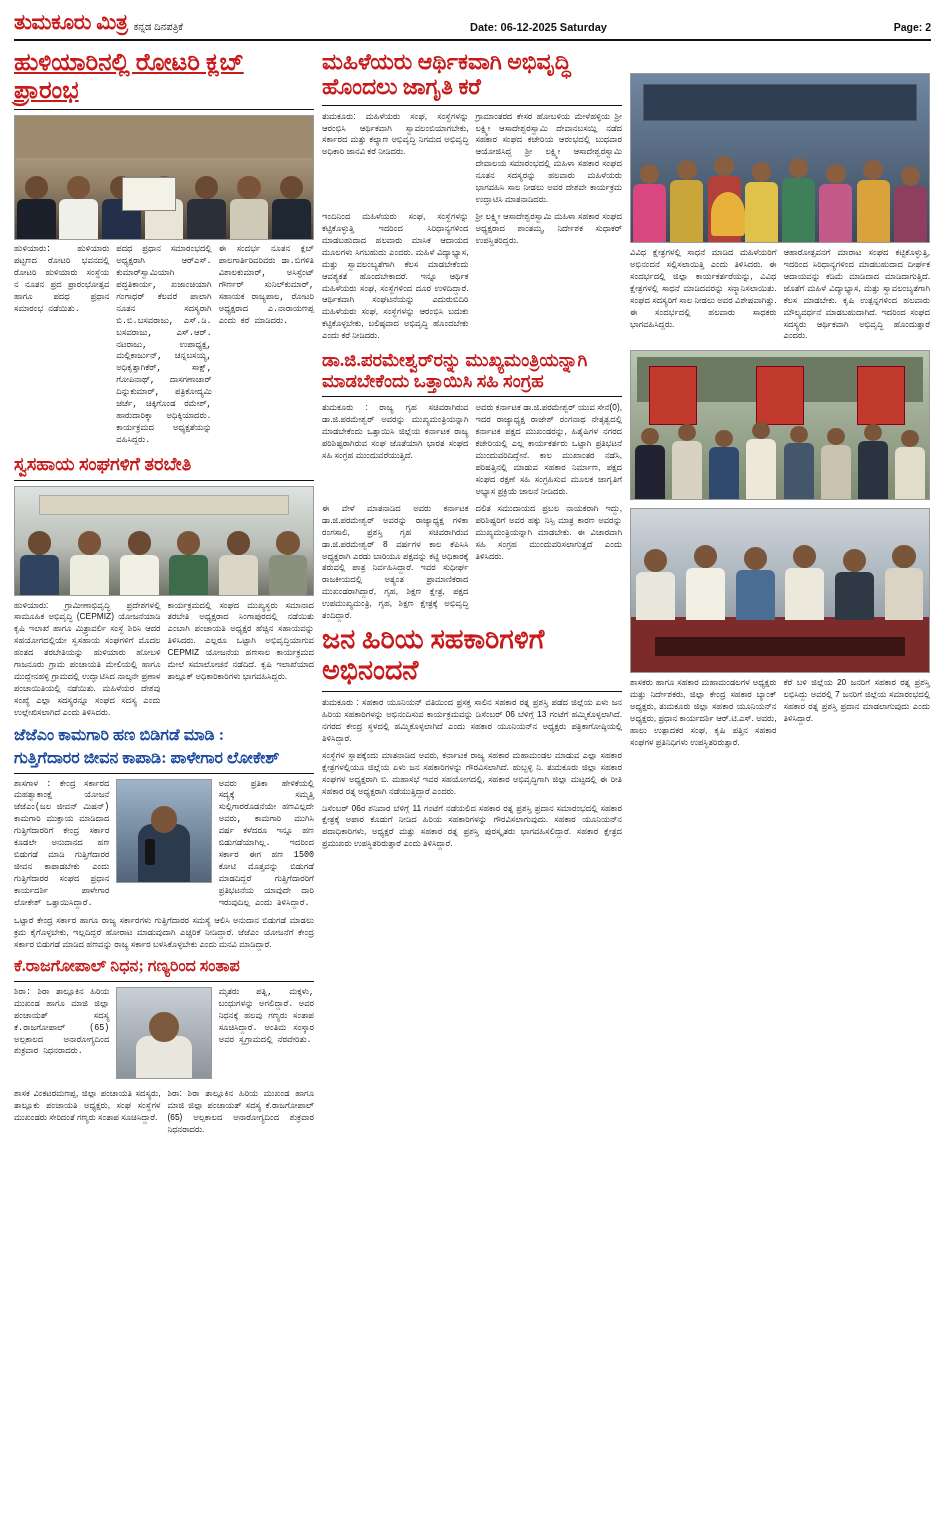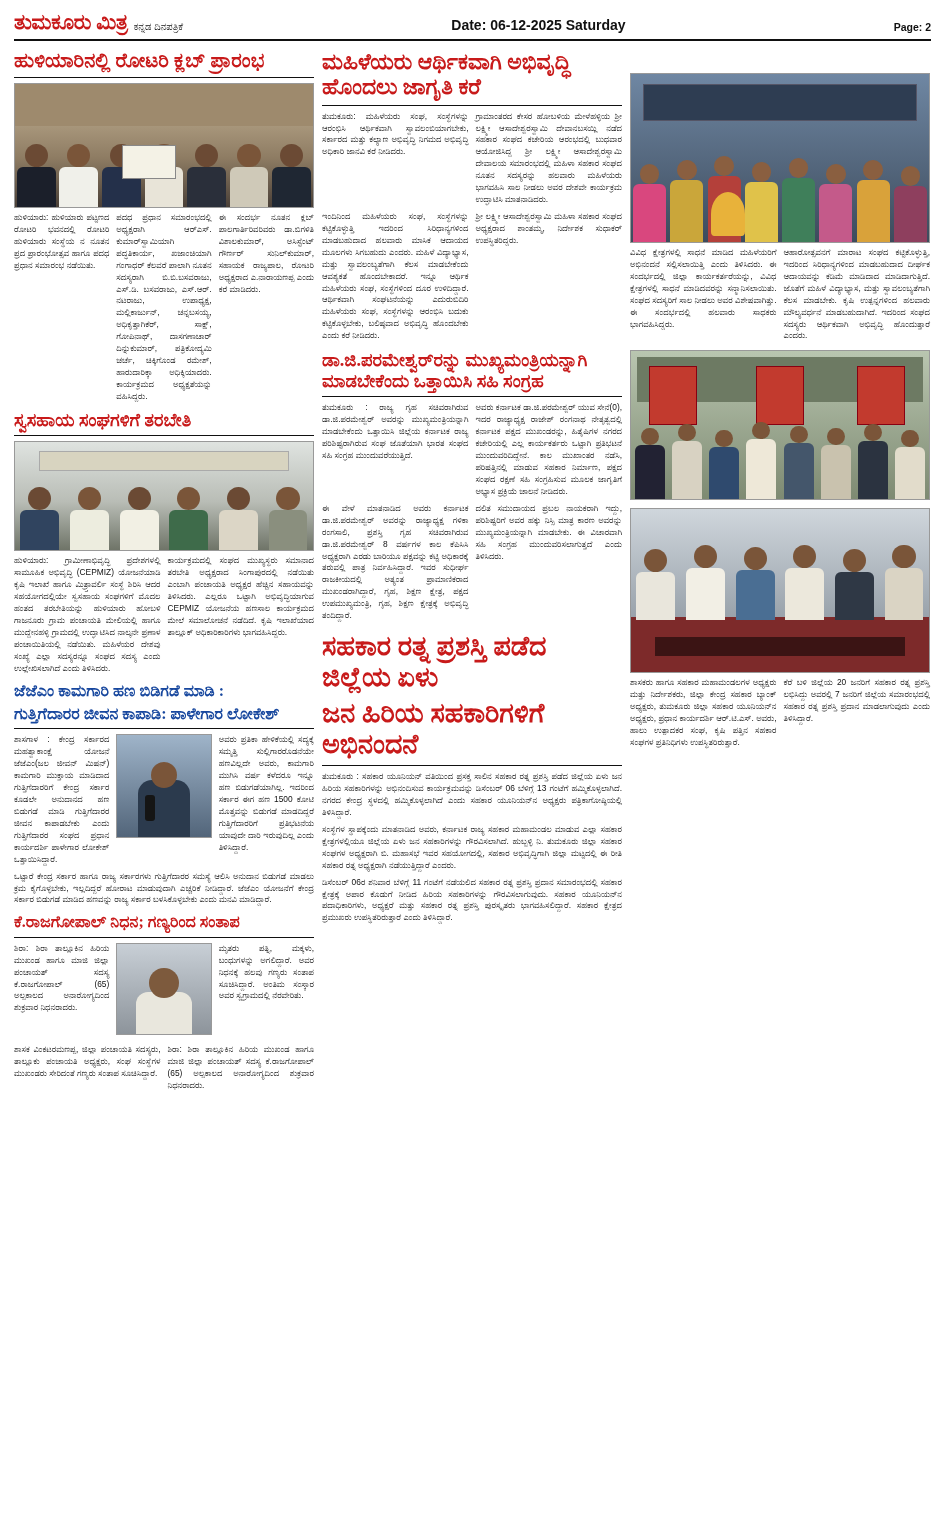--- a/index.html
+++ b/index.html
@@ -32,21 +32,21 @@
     font-size: 21px;
     font-weight: bold;
     color: #c81a1a;
     letter-spacing: -0.3px;
   }
   .logo-sub {
     font-size: 10px;
     color: #111;
     padding-bottom: 2px;
   }
-  .mast-center { font-size: 14px; font-weight: bold; padding-bottom:2px;}
+  .mast-center { font-size: 11px; font-weight: bold; padding-bottom:2px;}
   .mast-right { font-size: 10.5px; font-weight: bold; padding-bottom:2px;}
 
   
   .cols {
     display: flex;
     gap: 8px;
     margin-top: 6px;
     height: 1440px;
   }
   .col { width: 300px; }
@@ -54,21 +54,21 @@
   .col.right { width: 300px; }
 
   
   .hl {
     font-family: "Liberation Serif", serif;
     color: #c81a1a;
     font-weight: bold;
     line-height: 1.15;
     margin: 2px 0 5px 0;
   }
-  .hl.l1 { font-size: 20px; }
+  .hl.l1 { font-size: 24px; text-decoration: underline; }
   .hl.l2 { font-size: 18px; }
   .hl.l3 { font-size: 16px; }
   .hl.big { font-size: 27px; }
   .hl.mid { font-size: 22px; }
   .hl.blue { color:#17479e; }
   .rule { border-bottom: 1.5px solid #111; margin: 4px 0 5px 0; }
 
   
   .photo {
     width: 100%;
@@ -90,21 +90,21 @@
     line-height: 1.42;
     text-align: justify;
     color: #111;
     font-family: "Liberation Sans", sans-serif;
     hyphens: auto;
     word-break: break-word;
   }
   .two-up { display:flex; gap:7px; }
   .two-up .cell { flex:1; }
   .three-up { display:flex; gap:7px; }
-  .three-up .cell { flex:1; }
+  .three-up .cell { flex:1;font-family:Liberation Mono, monospace; }
   .sp { height:5px; }
 </style>
 </head>
 <body>
 
 <div class="page">
 
   <div class="masthead">
     <div class="logo-wrap">
       <span class="logo-main">ತುಮಕೂರು ಮಿತ್ರ</span>
@@ -263,21 +263,20 @@
       <div class="two-up">
         <div class="cell body">ತುಮಕೂರು : ರಾಜ್ಯ ಗೃಹ ಸಚಿವರಾಗಿರುವ ಡಾ.ಜಿ.ಪರಮೇಶ್ವರ್‌ ಅವರನ್ನು ಮುಖ್ಯಮಂತ್ರಿಯನ್ನಾಗಿ ಮಾಡಬೇಕೆಂದು ಒತ್ತಾಯಿಸಿ ಜಿಲ್ಲೆಯ ಕರ್ನಾಟಕ ರಾಜ್ಯ ಪರಿಶಿಷ್ಟರಾಗಿರುವ ಸಂಘ ಜೊತೆಯಾಗಿ ಭಾರತ ಸಂಘದ ಸಹಿ ಸಂಗ್ರಹ ಮುಂದುವರೆಯುತ್ತಿದೆ.</div>
         <div class="cell body">ಅವರು ಕರ್ನಾಟಕ ಡಾ.ಜಿ.ಪರಮೇಶ್ವರ್ ಯುವ ಸೇನೆ(0), ಇದರ ರಾಜ್ಯಾಧ್ಯಕ್ಷ ರಾಜೇಶ್ ರಂಗನಾಥ ನೇತೃತ್ವದಲ್ಲಿ ಕರ್ನಾಟಕ ಪಕ್ಷದ ಮುಖಂಡರನ್ನು, ಹಿತೈಷಿಗಳ ನಗರದ ಕಚೇರಿಯಲ್ಲಿ ಎಲ್ಲ ಕಾರ್ಯಕರ್ತರು ಒಟ್ಟಾಗಿ ಪ್ರತಿಭಟನೆ ಮುಂದುವರಿದಿದ್ದೇನೆ. ಕಾಲ ಮುಖಾಂತರ ನಡೆಸಿ, ಪರಿಷತ್ತಿನಲ್ಲಿ ಮಾಡುವ ಸಹಕಾರ ನಿರ್ಮಾಣ, ಪಕ್ಷದ ಸಂಘದ ರಕ್ಷಣೆ ಸಹಿ ಸಂಗ್ರಹಿಸುವ ಮೂಲಕ ಜಾಗೃತಿಗೆ ಅಭ್ಯಾಸ ಪ್ರಕ್ರಿಯೆ ಚಾಲನೆ ನೀಡಿದರು.</div>
       </div>
       <div class="sp"></div>
       <div class="two-up">
         <div class="cell body">ಈ ವೇಳೆ ಮಾತನಾಡಿದ ಅವರು ಕರ್ನಾಟಕ ಡಾ.ಜಿ.ಪರಮೇಶ್ವರ್‌ ಅವರನ್ನು ರಾಜ್ಯಾಧ್ಯಕ್ಷ ಗಳಿಕಾ ರಂಗಸಾಲಿ, ಪ್ರಶಸ್ತಿ ಗೃಹ ಸಚಿವರಾಗಿರುವ ಡಾ.ಜಿ.ಪರಮೇಶ್ವರ್ 8 ವರ್ಷಗಳ ಕಾಲ ಕೆಪಿಸಿಸಿ ಅಧ್ಯಕ್ಷರಾಗಿ ಎರಡು ಬಾರಿಯೂ ಪಕ್ಷವನ್ನು ಕಟ್ಟಿ ಅಧಿಕಾರಕ್ಕೆ ತರುವಲ್ಲಿ ಪಾತ್ರ ನಿರ್ವಹಿಸಿದ್ದಾರೆ. ಇವರ ಸುಧೀರ್ಘ ರಾಜಕೀಯದಲ್ಲಿ ಅತ್ಯಂತ ಪ್ರಾಮಾಣಿಕರಾದ ಮುಖಂಡರಾಗಿದ್ದಾರೆ, ಗೃಹ, ಶಿಕ್ಷಣ ಕ್ಷೇತ್ರ, ಪಕ್ಷದ ಉಪಮುಖ್ಯಮಂತ್ರಿ, ಗೃಹ, ಶಿಕ್ಷಣ ಕ್ಷೇತ್ರಕ್ಕೆ ಅಭಿವೃದ್ಧಿ ತಂದಿದ್ದಾರೆ.</div>
         <div class="cell body">ದಲಿತ ಸಮುದಾಯದ ಪ್ರಬಲ ನಾಯಕರಾಗಿ ಇದ್ದು, ಪರಿಶಿಷ್ಟರಿಗೆ ಅವರ ಹಕ್ಕು ನಿಸ್ಸಿ ಮಾತ್ರ ಕಾರಣ ಅವರನ್ನು ಮುಖ್ಯಮಂತ್ರಿಯನ್ನಾಗಿ ಮಾಡಬೇಕು. ಈ ವಿಚಾರವಾಗಿ ಸಹಿ ಸಂಗ್ರಹ ಮುಂದುವರಿಸಲಾಗುತ್ತದೆ ಎಂದು ತಿಳಿಸಿದರು.</div>
       </div>
 
-      <div class="hl big" style="margin-top:9px">ಸಹಕಾರ ರತ್ನ ಪ್ರಶಸ್ತಿ ಪಡೆದ ಜಿಲ್ಲೆಯ ಏಳು</div>
       <div class="hl big">ಜನ ಹಿರಿಯ ಸಹಕಾರಿಗಳಿಗೆ ಅಭಿನಂದನೆ</div>
       <div class="rule"></div>
 
       <div class="body">ತುಮಕೂರು : ಸಹಕಾರ ಯೂನಿಯನ್ ವತಿಯಿಂದ ಪ್ರಸಕ್ತ ಸಾಲಿನ ಸಹಕಾರ ರತ್ನ ಪ್ರಶಸ್ತಿ ಪಡೆದ ಜಿಲ್ಲೆಯ ಏಳು ಜನ ಹಿರಿಯ ಸಹಕಾರಿಗಳನ್ನು ಅಭಿನಂದಿಸುವ ಕಾರ್ಯಕ್ರಮವನ್ನು ಡಿಸೆಂಬರ್ 06 ಬೆಳಿಗ್ಗೆ 13 ಗಂಟೆಗೆ ಹಮ್ಮಿಕೊಳ್ಳಲಾಗಿದೆ. ನಗರದ ಕೇಂದ್ರ ಸ್ಥಳದಲ್ಲಿ ಹಮ್ಮಿಕೊಳ್ಳಲಾಗಿದೆ ಎಂದು ಸಹಕಾರ ಯೂನಿಯನ್‌ನ ಅಧ್ಯಕ್ಷರು ಪತ್ರಿಕಾಗೋಷ್ಠಿಯಲ್ಲಿ ತಿಳಿಸಿದ್ದಾರೆ.</div>
       <div class="sp"></div>
       <div class="body">ಸಂಸ್ಥೆಗಳ ಸ್ಥಾಪಕ್ಕೆಂದು ಮಾತನಾಡಿದ ಅವರು, ಕರ್ನಾಟಕ ರಾಜ್ಯ ಸಹಕಾರ ಮಹಾಮಂಡಲ ಮಾಡುವ ಎಲ್ಲಾ ಸಹಕಾರ ಕ್ಷೇತ್ರಗಳಲ್ಲಿಯೂ ಜಿಲ್ಲೆಯ ಏಳು ಜನ ಸಹಕಾರಿಗಳನ್ನು ಗೌರವಿಸಲಾಗಿದೆ. ಹುಬ್ಬಳ್ಳಿ ನಿ. ತುಮಕೂರು ಜಿಲ್ಲಾ ಸಹಕಾರ ಸಂಘಗಳ ಅಧ್ಯಕ್ಷರಾಗಿ ಬಿ. ಮಹಾಸಭೆ ಇವರ ಸಹಯೋಗದಲ್ಲಿ, ಸಹಕಾರ ಅಭಿವೃದ್ಧಿಗಾಗಿ ಜಿಲ್ಲಾ ಮಟ್ಟದಲ್ಲಿ ಈ ರೀತಿ ಸಹಕಾರ ರತ್ನ ಅಧ್ಯಕ್ಷರಾಗಿ ನಡೆಯುತ್ತಿದ್ದಾರೆ ಎಂದರು.</div>
       <div class="sp"></div>
       <div class="body">ಡಿಸೆಂಬರ್ 06ರ ಶನಿವಾರ ಬೆಳಿಗ್ಗೆ 11 ಗಂಟೆಗೆ ನಡೆಯಲಿದ ಸಹಕಾರ ರತ್ನ ಪ್ರಶಸ್ತಿ ಪ್ರದಾನ ಸಮಾರಂಭದಲ್ಲಿ ಸಹಕಾರ ಕ್ಷೇತ್ರಕ್ಕೆ ಅಪಾರ ಕೊಡುಗೆ ನೀಡಿದ ಹಿರಿಯ ಸಹಕಾರಿಗಳನ್ನು ಗೌರವಿಸಲಾಗುವುದು. ಸಹಕಾರ ಯೂನಿಯನ್‌ನ ಪದಾಧಿಕಾರಿಗಳು, ಅಧ್ಯಕ್ಷರೆ ಮತ್ತು ಸಹಕಾರ ರತ್ನ ಪ್ರಶಸ್ತಿ ಪುರಸ್ಕೃತರು ಭಾಗವಹಿಸಲಿದ್ದಾರೆ. ಸಹಕಾರ ಕ್ಷೇತ್ರದ ಪ್ರಮುಖರು ಉಪಸ್ಥಿತರಿರುತ್ತಾರೆ ಎಂದು ತಿಳಿಸಿದ್ದಾರೆ.</div>
     </div>
 

